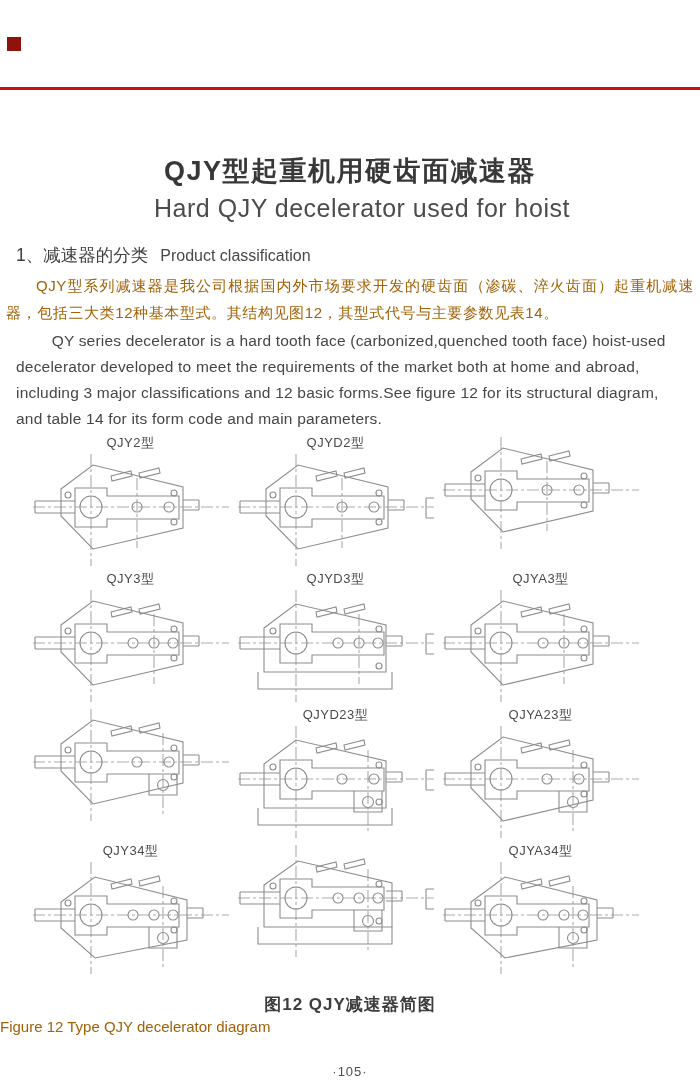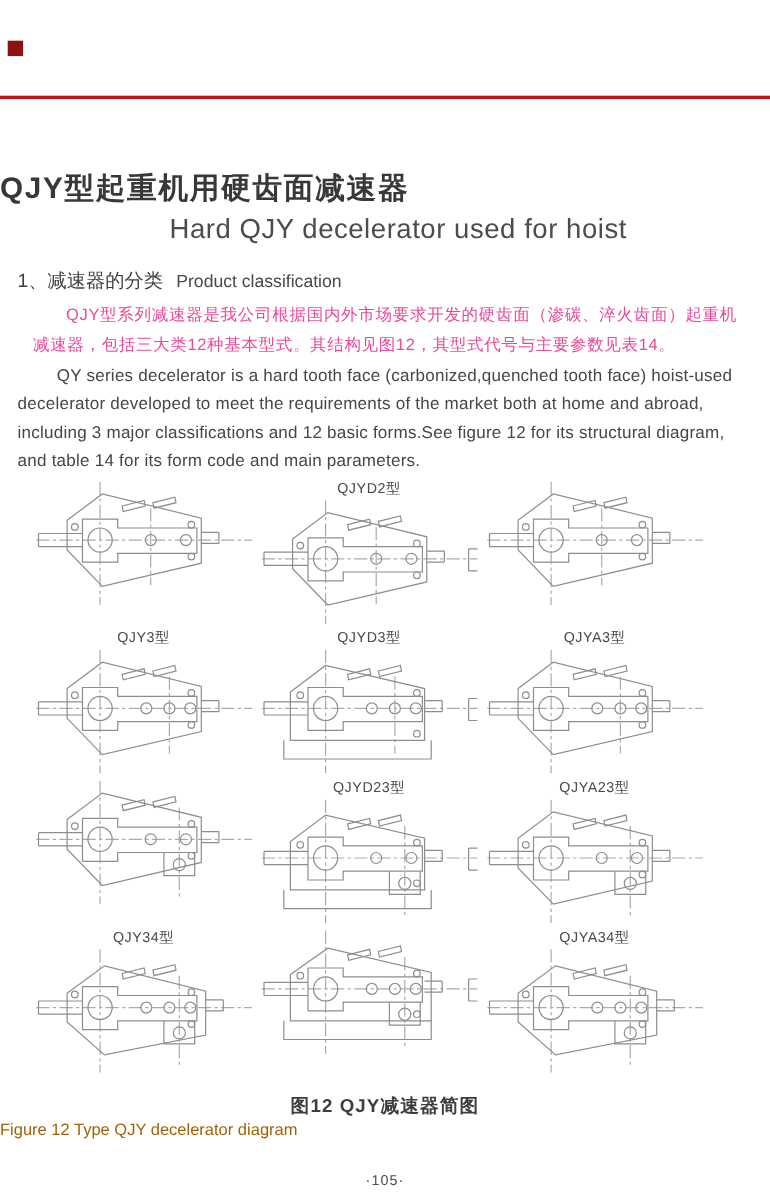--- a/index.html
+++ b/index.html
@@ -2,25 +2,25 @@
 <html><head>
 <meta charset="utf-8">
 <style>
   html,body{margin:0;padding:0;}
   body{
     width:700px;height:1092px;background:#ffffff;position:relative;overflow:hidden;
     font-family:"Liberation Sans","DejaVu Sans",sans-serif;color:#3c3c3c;
   }
   .corner-square{position:absolute;left:7px;top:37px;width:14px;height:14px;}
   .header-rule{position:absolute;left:0;top:87px;width:700px;height:3px;}
-  .title-cn{text-align:left;margin:154px 0 0;font-size:27px;line-height:34px;font-weight:bold;letter-spacing:1.5px;color:#383838;}
+  .title-cn{text-align:center;margin:154px 0 0;font-size:27px;line-height:34px;font-weight:bold;letter-spacing:1.5px;color:#383838;}
   .title-en{text-align:center;margin:5px 0 0;font-size:25px;line-height:31px;font-weight:normal;letter-spacing:.5px;color:#4c4c4c;padding-left:24px;}
   .section{margin:20px 16px 0;font-size:17.5px;line-height:22px;color:#3f3f3f;}
   .section .sec-en{font-size:16px;margin-left:12px;color:#484848;}
-  .para-cn{margin:5px 30px 0;font-size:15px;line-height:27px;text-indent:2em;text-align:justify;letter-spacing:.6px;color:#ec4899;}
+  .para-cn{margin:5px 6px 0;font-size:15px;line-height:27px;text-indent:2em;text-align:justify;letter-spacing:.6px;color:#a16207;}
   .para-en{margin:2px 18px 0 16px;font-size:15.5px;line-height:26px;text-indent:2.3em;color:#464646;letter-spacing:.2px;}
   .figure-grid{margin:2px 0 0 28px;display:grid;grid-template-columns:205px 205px 205px;}
   .dcell{height:136px;text-align:center;}
   .dlabel{font-size:13px;line-height:17px;color:#4a4a4a;letter-spacing:.5px;height:17px;}
   svg.gearbox{display:block;margin:1px auto 0;}
   .cap-cn{text-align:center;font-size:17px;line-height:22px;font-weight:bold;margin-top:16px;color:#3d3d3d;letter-spacing:1px;}
   .cap-en{font-size:15px;line-height:18px;margin-top:2px;color:#a16207;}
   .pageno{text-align:center;font-size:13px;line-height:16px;margin-top:28px;color:#4e4e4e;letter-spacing:1px;}
 </style>
 </head>
@@ -34,20 +34,21 @@
 
 <div class="section">
   <span>1、减速器的分类</span><span class="sec-en">Product classification</span>
 </div>
 
 <p class="para-cn">QJY型系列减速器是我公司根据国内外市场要求开发的硬齿面（渗碳、淬火齿面）起重机减速器，包括三大类12种基本型式。其结构见图12，其型式代号与主要参数见表14。</p>
 <p class="para-en">QY series decelerator is a hard tooth face (carbonized,quenched tooth face) hoist-used decelerator developed to meet the requirements of the market both at home and abroad, including 3 major classifications and 12 basic forms.See figure 12 for its structural diagram, and table 14 for its form code and main parameters.</p>
 
 <div class="figure-grid">
     <div class="dcell">
+      <div class="dlabel">QJY2型</div>
       <svg viewBox="0 0 200 116" width="200" height="116" class="gearbox">
         <path d="M2,55 H198" fill="none" stroke="#ababab" stroke-width="1.1" stroke-dasharray="12 3 3 3"></path>
         <path d="M60,2 V114" fill="none" stroke="#ababab" stroke-width="1.1" stroke-dasharray="12 3 3 3"></path>
         <path d="M106,26 V96" fill="none" stroke="#ababab" stroke-width="1.1" stroke-dasharray="12 3 3 3"></path>
         <path d="M30,37 L62,13 L152,35 L152,76 L62,97 L30,64 Z" fill="none" stroke="#8d8d8d" stroke-width="1.1"></path>
         <path d="M80,24 L100,19 L101,24 L81,29 Z" fill="none" stroke="#8d8d8d" stroke-width="1.1"></path>
         <path d="M108,21 L128,16 L129,21 L109,26 Z" fill="none" stroke="#8d8d8d" stroke-width="1.1"></path>
         <path d="M44,36 L76,36 L76,44 L148,44 L148,67 L76,67 L76,75 L44,75 Z" fill="none" stroke="#8d8d8d" stroke-width="1.1"></path>
         <circle cx="60" cy="55" r="11" fill="none" stroke="#8d8d8d" stroke-width="1.1"></circle>
         <circle cx="106" cy="55" r="5" fill="none" stroke="#8d8d8d" stroke-width="1.1"></circle>

